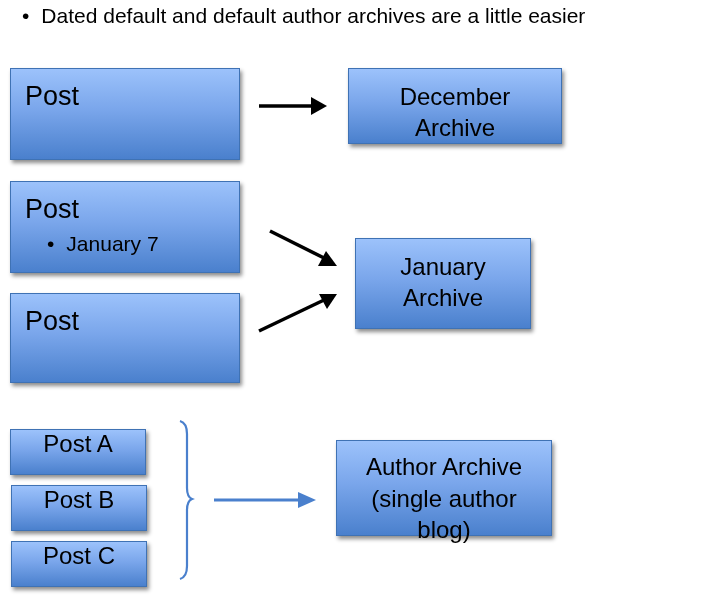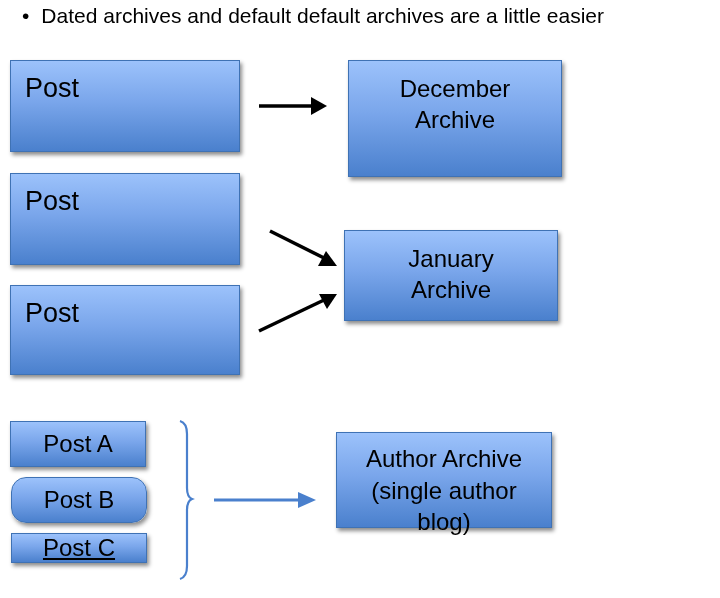--- a/index.html
+++ b/index.html
@@ -2,64 +2,65 @@
 <html><head>
 <meta charset="utf-8">
 <style>
   html, body { margin:0; padding:0; background:#ffffff; }
   body { width:720px; height:598px; position:relative; overflow:hidden;
          font-family:"Liberation Sans", sans-serif; color:#000; }
   .heading { position:absolute; left:22px; top:4px; font-size:21px; white-space:nowrap; }
   .heading .dot { display:inline-block; margin-right:12px; }
   .box { position:absolute; box-sizing:border-box; border:1px solid #3f72b4;
          background:linear-gradient(to bottom, #9cc2fb 0%, #7aa6eb 45%, #4a80cd 100%);
-         box-shadow:2px 3px 4px rgba(0,0,0,0.45); }
+         box-shadow:2px 3px 4px rgba(0,0,0,0.45);margin-top:8px; }
   .post-title { position:absolute; left:14px; top:12px; font-size:27px; }
   .post-sub { position:absolute; left:36px; top:50px; font-size:21px; white-space:nowrap; }
   .post-sub .dot { margin-right:12px; }
   .center-text { position:absolute; left:0; right:0; text-align:center; font-size:24px; line-height:31px; }
-  .small-post { display:flex; align-items:center; justify-content:center; font-size:24px; }
+  .small-post { display:flex; justify-content:center; font-size:24px; }
   svg.overlay { position:absolute; left:0; top:0; }
 </style>
 </head>
 <body>
 
 <div class="heading">
-  <span class="dot">•</span><span>Dated archives and default default archives are a little easier</span>
+  <span class="dot">•</span><span>Dated default and default author archives are a little easier</span>
 </div>
 
 <div class="box" style="left:10px; top:60px; width:230px; height:92px;">
   <div class="post-title">Post</div>
 </div>
 
-<div class="box" style="left:348px; top:60px; width:214px; height:117px;">
+<div class="box" style="left:348px; top:60px; width:214px; height:76px;">
   <div class="center-text" style="top:12px;">December</div>
   <div class="center-text" style="top:43px;">Archive</div>
 </div>
 
 <div class="box" style="left:10px; top:173px; width:230px; height:92px;">
   <div class="post-title">Post</div>
+  <div class="post-sub"><span class="dot">•</span><span>January 7</span></div>
 </div>
 
 <div class="box" style="left:10px; top:285px; width:230px; height:90px;">
   <div class="post-title">Post</div>
 </div>
 
-<div class="box" style="left:344px; top:230px; width:214px; height:91px;">
+<div class="box" style="left:355px; top:230px; width:176px; height:91px;">
   <div class="center-text" style="top:12px;">January</div>
   <div class="center-text" style="top:43px;">Archive</div>
 </div>
 
 <div class="box small-post" style="left:10px; top:421px; width:136px; height:46px;">
   <span>Post A</span>
 </div>
-<div class="box small-post" style="left:11px; top:477px; width:136px; height:46px;border-radius:15px;">
+<div class="box small-post" style="left:11px; top:477px; width:136px; height:46px;">
   <span>Post B</span>
 </div>
-<div class="box small-post" style="left:11px; top:533px; width:136px; height:30px;text-decoration:underline;">
+<div class="box small-post" style="left:11px; top:533px; width:136px; height:46px;">
   <span>Post C</span>
 </div>
 
 <div class="box" style="left:336px; top:432px; width:216px; height:96px;">
   <div class="center-text" style="top:10px;">Author Archive</div>
   <div class="center-text" style="top:73px;">blog)</div>
   <div class="center-text" style="top:42px;">(single author</div>
 </div>
 
 <svg class="overlay" width="720" height="598" viewBox="0 0 720 598">

